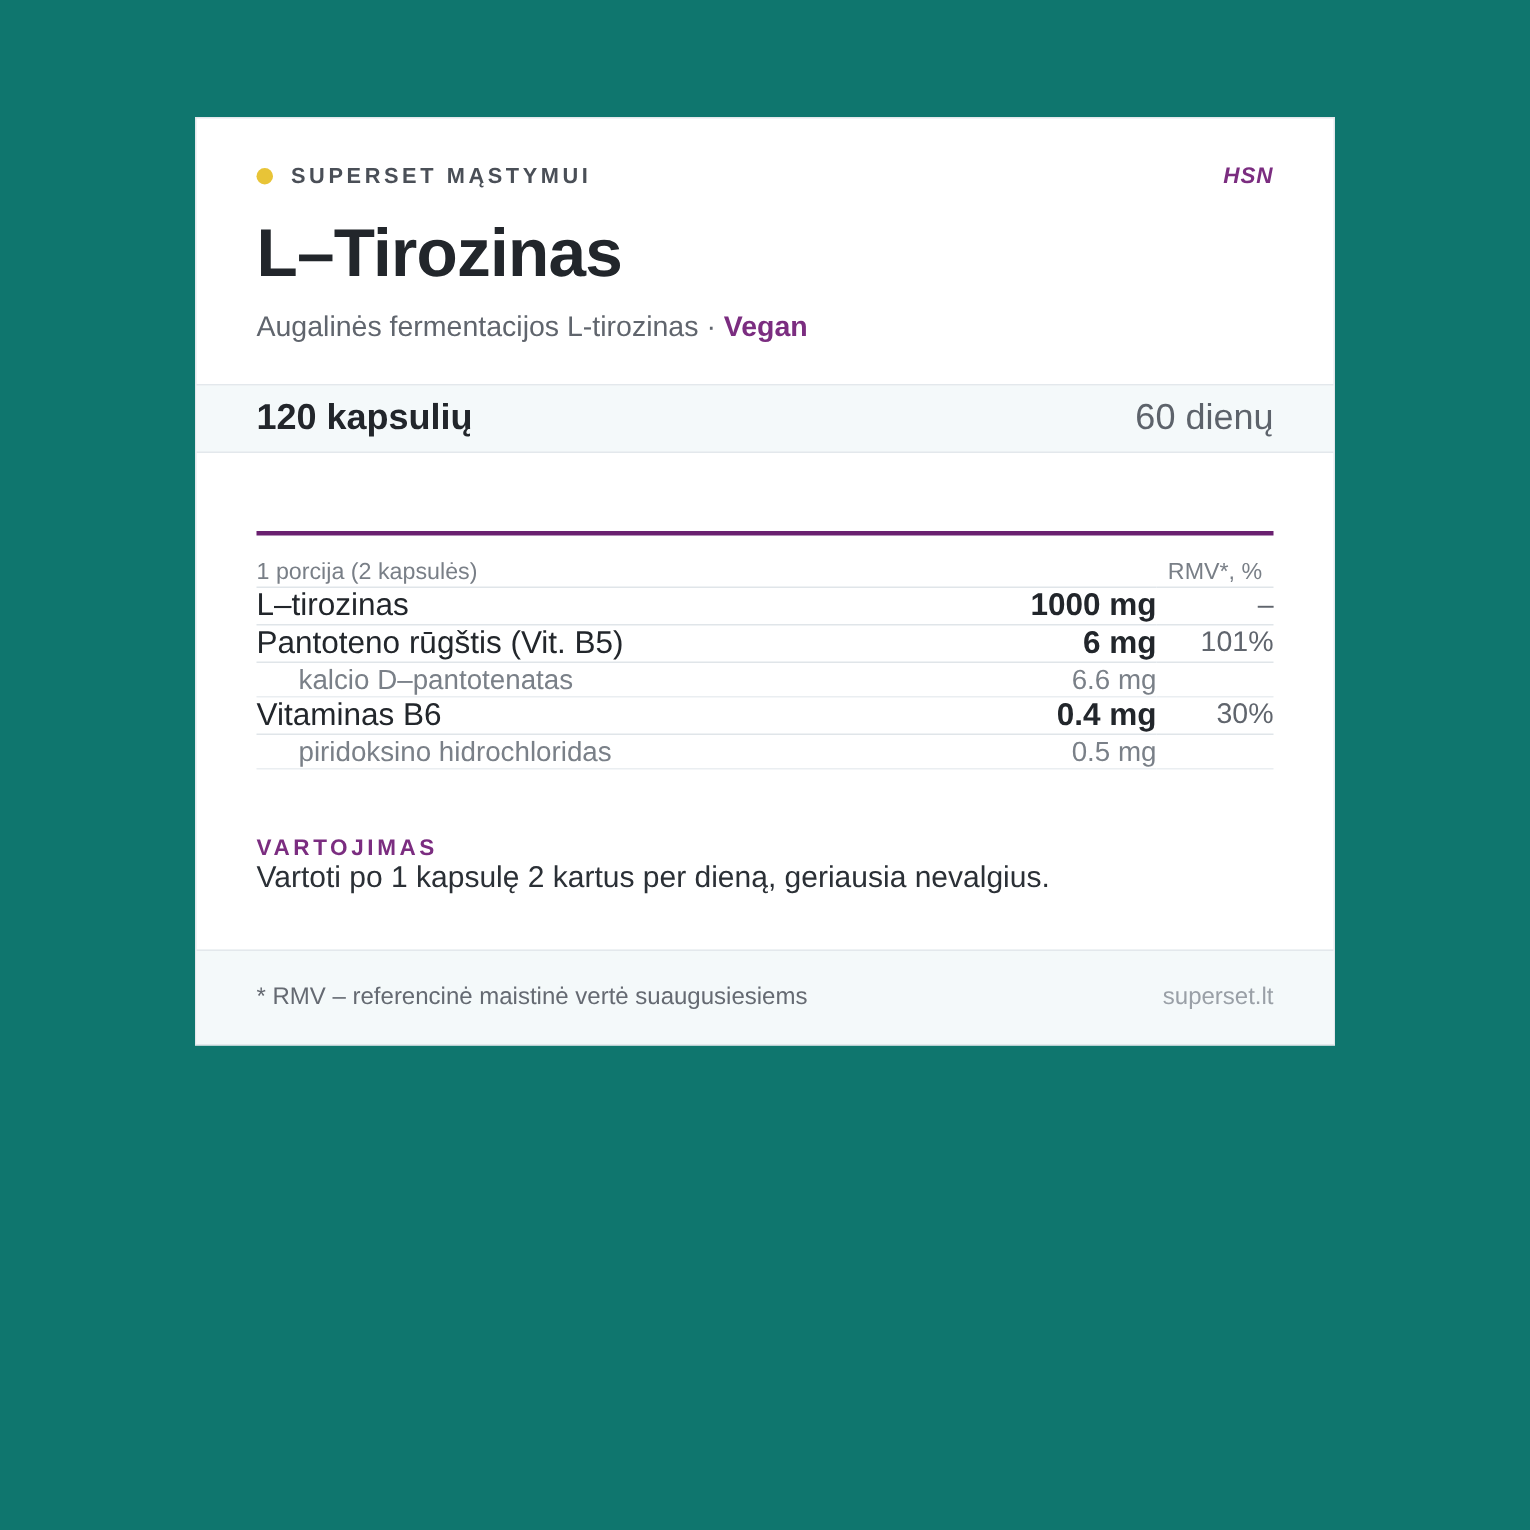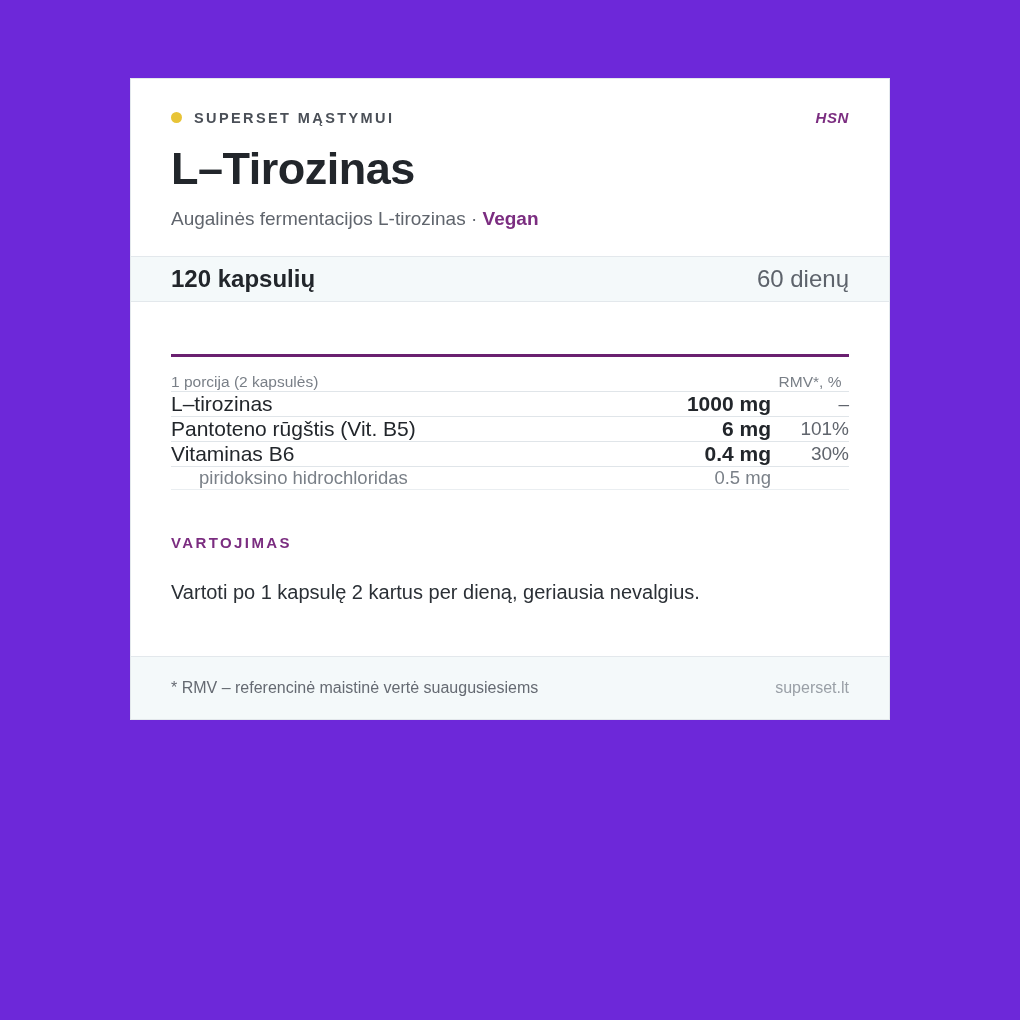--- a/index.html
+++ b/index.html
@@ -8,21 +8,21 @@
     padding: 0;
     width: 1020px;
     height: 1020px;
     background: #ffffff;
     font-family: "Liberation Sans", sans-serif;
   }
   .page {
     width: 1020px;
     height: 1020px;
     position: relative;
-    background: #6d28d9;
+    background: #0f766e;
   }
   .card {
     position: absolute;
     left: 130px;
     top: 78px;
     width: 760px;
     background: #ffffff;
     border: 1px solid #e3e8ec;
   }
 
@@ -165,30 +165,30 @@
   .sub-row td.amt {
     font-size: 18.5px;
     color: #7a8088;
     text-align: right;
   }
   .sub-row td.pct { width: 78px; }
 
   
   .usage {
     margin-top: 44px;
-    padding-bottom: 52px;
+    padding-bottom: 36px;
   }
   .usage-label {
     font-size: 15px;
     font-weight: bold;
     letter-spacing: 2.4px;
     color: #7b2d80;
   }
   .usage-text {
-    margin-top: 30px;
+    margin-top: 0;
     font-size: 20px;
     color: #2b3036;
   }
 
   
   .footer {
     background: #f4f9fa;
     border-top: 1px solid #e3e8ec;
     padding: 22px 40px;
     display: flex;
@@ -246,20 +246,25 @@
             <td class="amt">1000 mg</td>
             <td class="pct">–</td>
           </tr>
 
           <tr class="main-row">
             <td class="nm">Pantoteno rūgštis (Vit. B5)</td>
             <td class="amt">6 mg</td>
             <td class="pct">101%</td>
           </tr>
 
+          <tr class="sub-row">
+            <td class="nm">kalcio D–pantotenatas</td>
+            <td class="amt">6.6 mg</td>
+            <td class="pct"></td>
+          </tr>
 
           <tr class="main-row">
             <td class="nm">Vitaminas B6</td>
             <td class="amt">0.4 mg</td>
             <td class="pct">30%</td>
           </tr>
 
           <tr class="sub-row">
             <td class="nm">piridoksino hidrochloridas</td>
             <td class="amt">0.5 mg</td>

